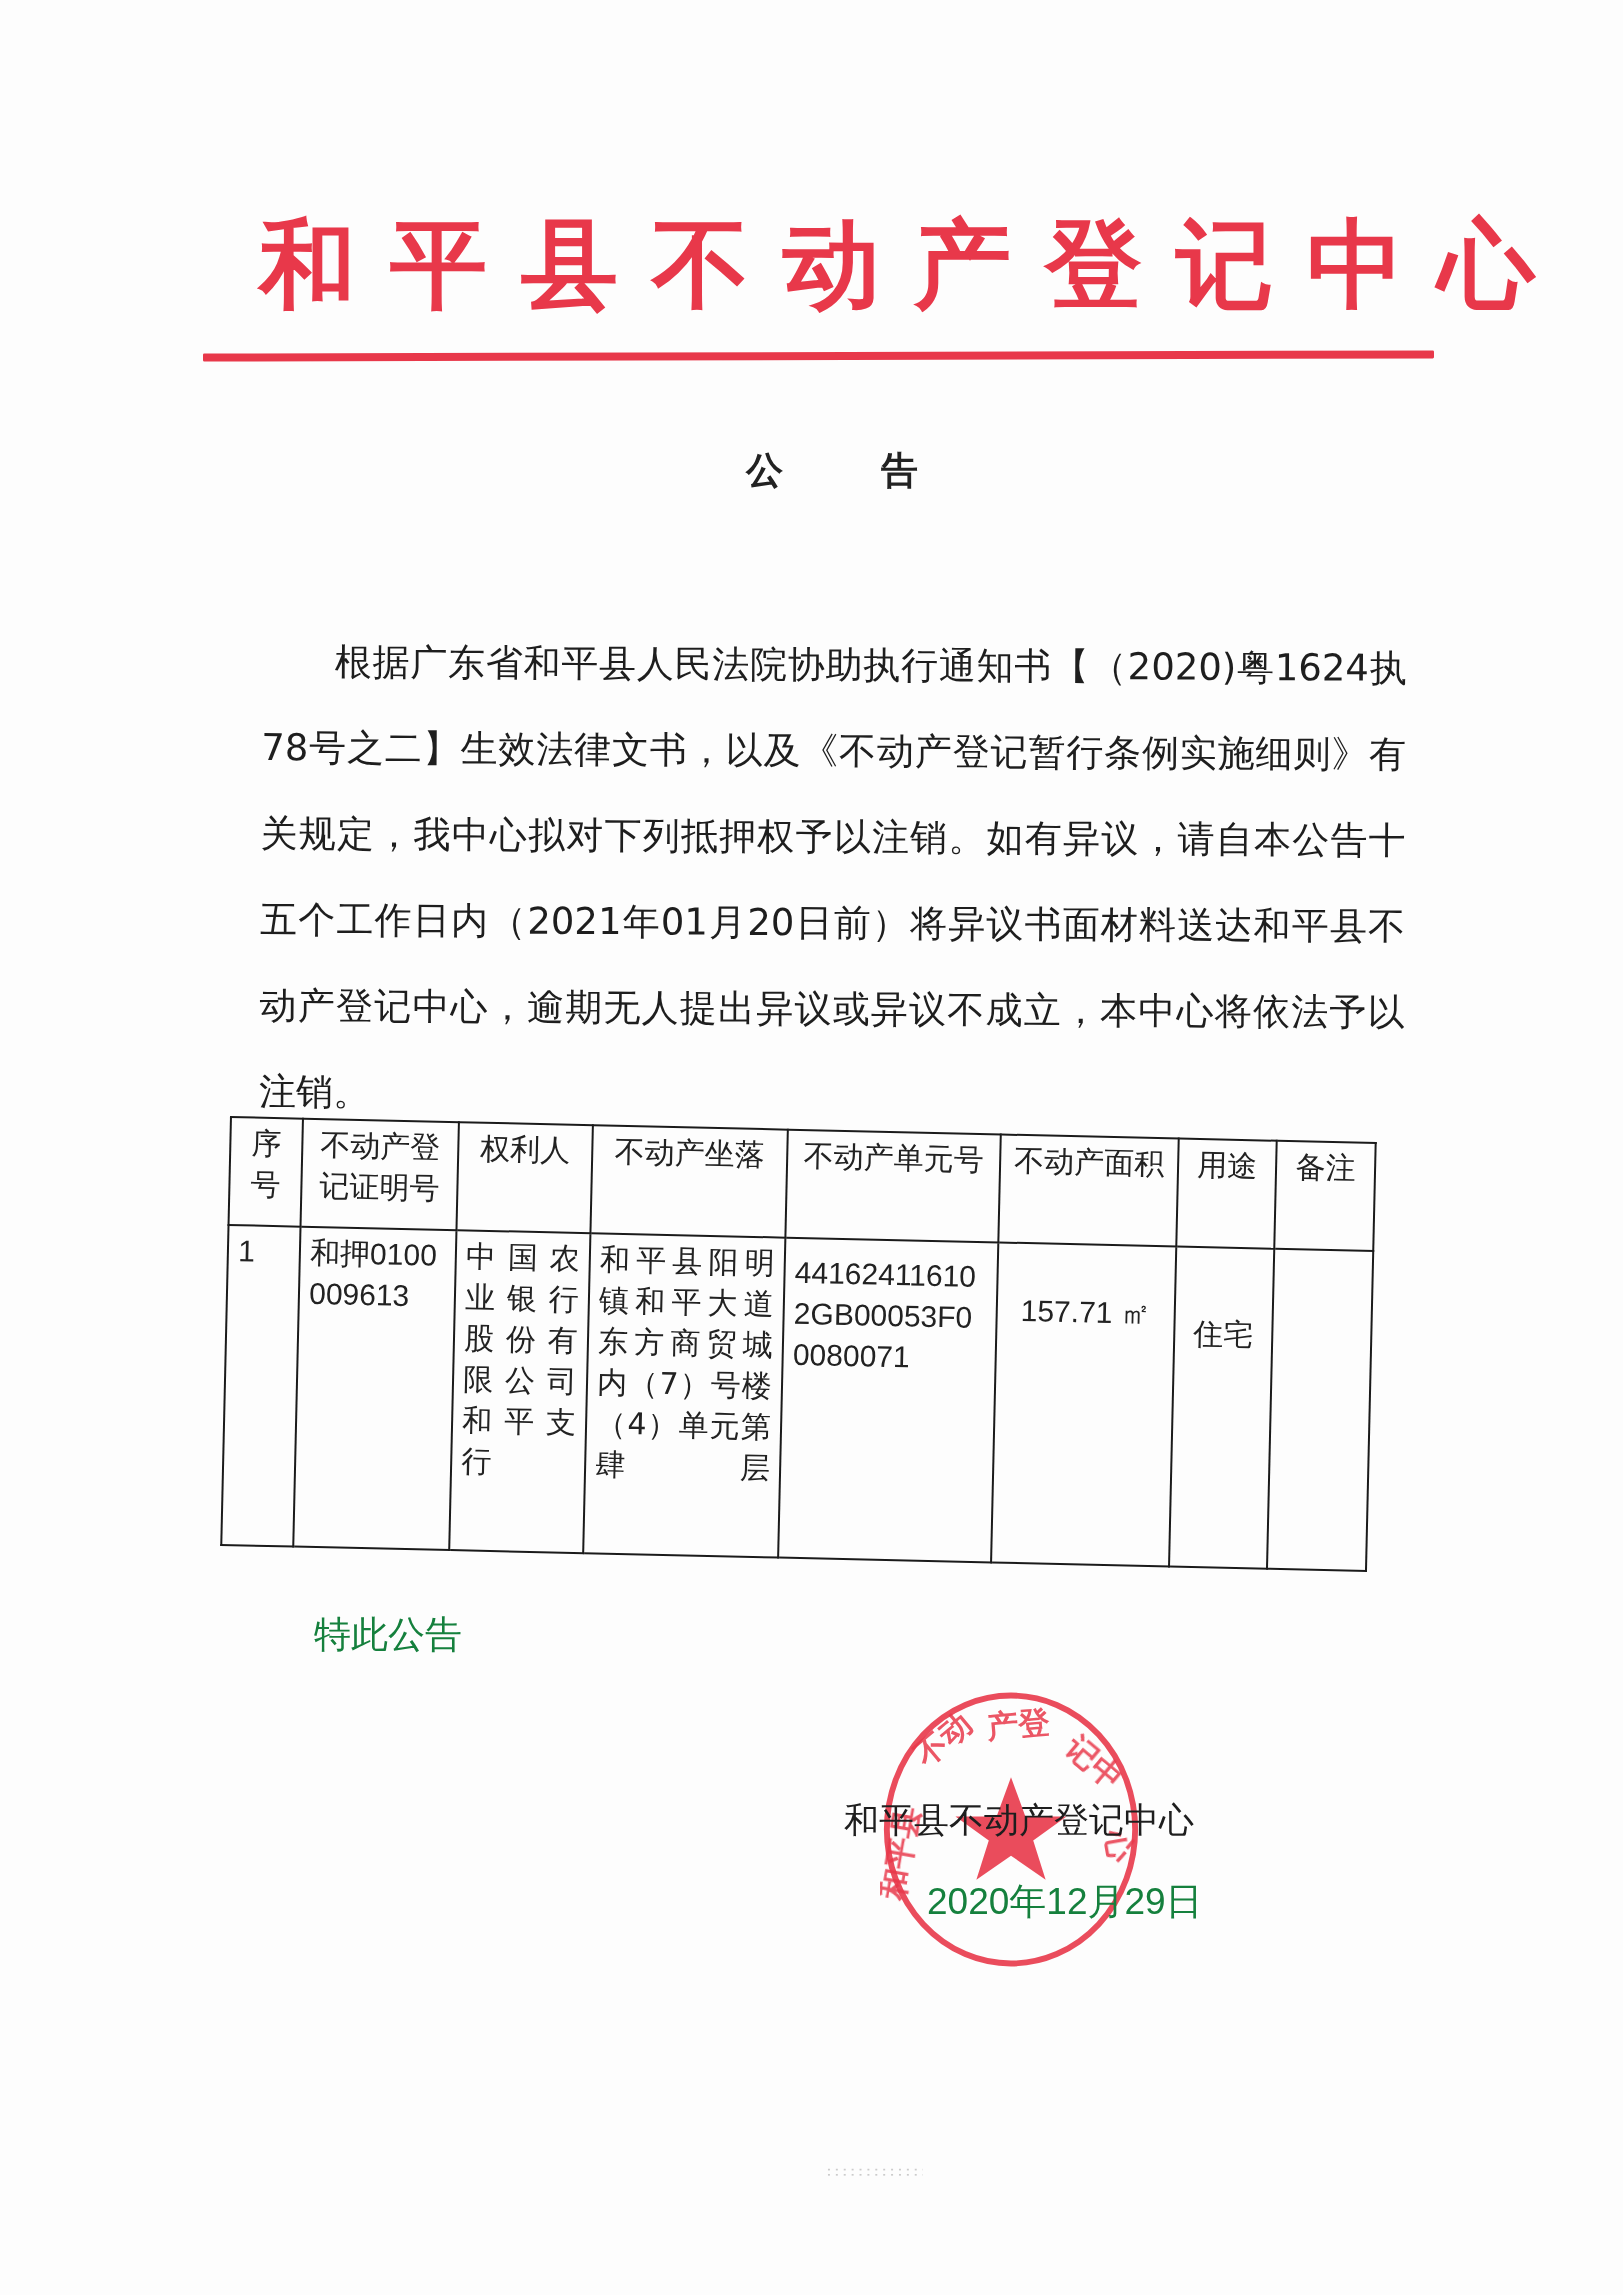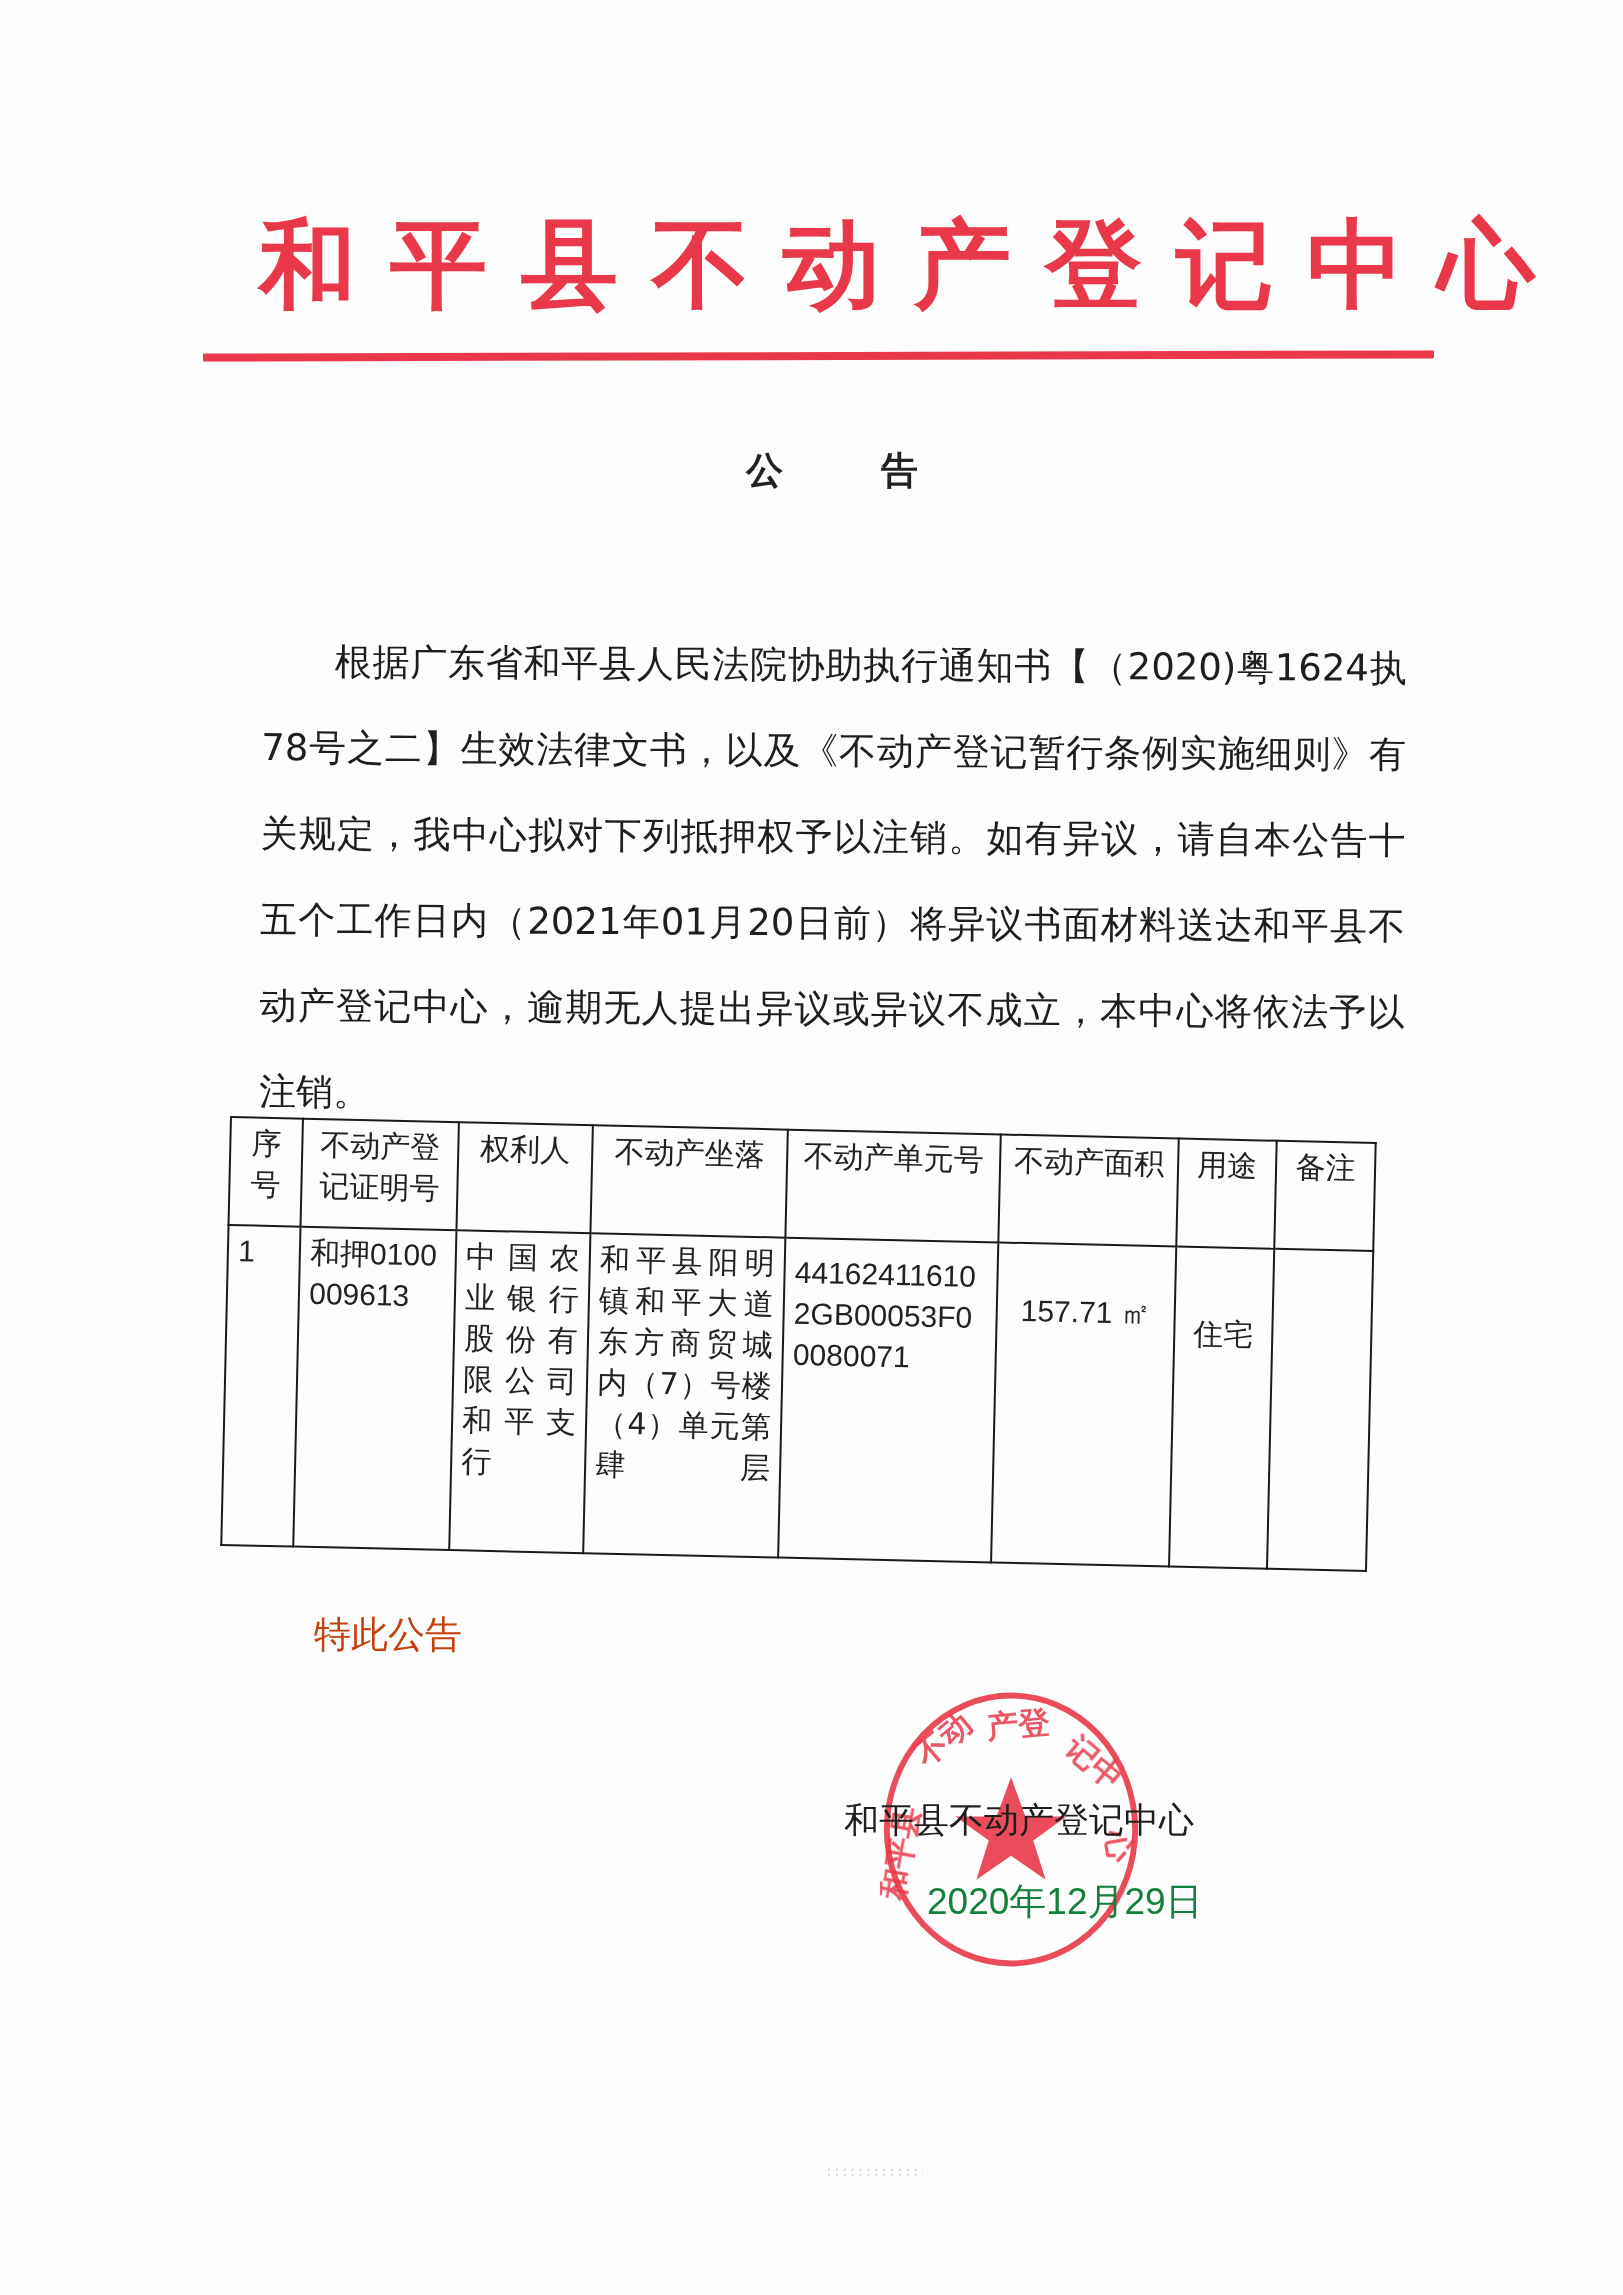--- a/index.html
+++ b/index.html
@@ -32,21 +32,21 @@
   th, td {
     border:2px solid #1a1a1a; vertical-align:top; font-weight:normal;
     font-size:30px; line-height:41px; padding:3.9px 9.2px; color:#222;
   }
   th { height:98px; text-align:center; }
   td { height:249px; }
   td.num { font-family:"Liberation Sans", sans-serif; }
   td.center { text-align:center; }
   td.dist { text-align:justify; text-align-last:justify; }
   .closing {
-    position:absolute; left:314px; top:1610px; font-size:37px; color:#c2410c;
+    position:absolute; left:314px; top:1610px; font-size:37px; color:#15803d;
   }
   .seal {
     position:absolute; left:880px; top:1689px; width:262px; height:281px;
   }
   .sign-org {
     position:absolute; left:844px; top:1797px; font-size:35px; color:#1e1e1e; white-space:nowrap;
   }
   .sign-date {
     position:absolute; left:927px; top:1877px; font-size:37px; color:#15803d; white-space:nowrap;
     font-family:"Liberation Sans", sans-serif;

